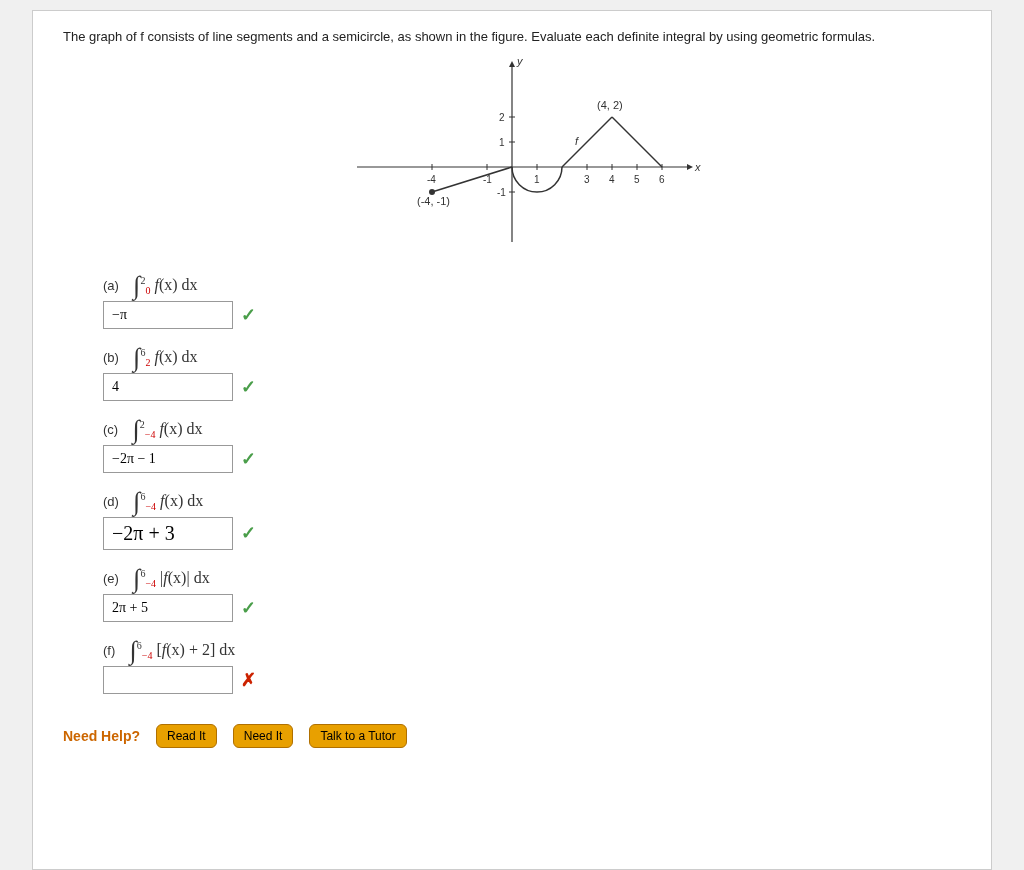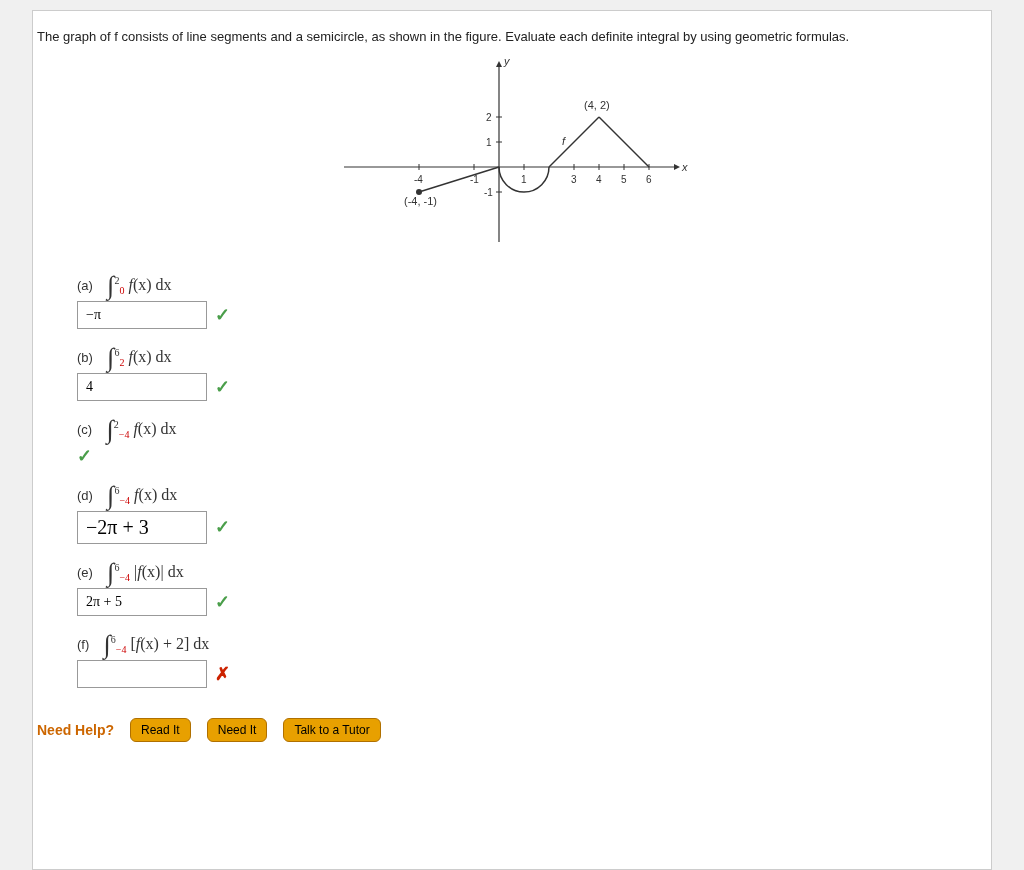--- a/index.html
+++ b/index.html
@@ -9,21 +9,21 @@
       display: flex;
       justify-content: center;
       align-items: flex-start;
       padding: 10px;
     }
     .page-container {
       background: #fff;
       border: 1px solid #ccc;
       width: 960px;
       min-height: 860px;
-      padding: 16px 20px 20px 4px;
+      padding: 16px 20px 20px 30px;
     }
     .problem-text {
       font-size: 13px;
       color: #222;
       margin-bottom: 10px;
       line-height: 1.5;
     }
     .graph-container {
       display: flex;
       justify-content: center;
@@ -193,20 +193,23 @@
 
     <div class="part-row">
       <div class="part-label">
         <span>(c)</span>
         &nbsp;&nbsp;
         <span style="font-family:'Times New Roman',serif; font-size:16px;">
           <span style="font-size:26px; line-height:0.8; vertical-align:middle;">∫</span><span style="font-size:10px; vertical-align:super;">2</span><span style="font-size:10px; vertical-align:sub; color:#cc0000;">−4</span>&nbsp;<span style="font-style:italic;">f</span>(x) dx
         </span>
       </div>
       <div class="answer-row">
+        <div class="answer-box">
+          <span style="font-family:'Times New Roman',serif; font-size:14px;">−2π − 1</span>
+        </div>
         <span class="check-icon">✓</span>
       </div>
     </div>
 
     <div class="part-row">
       <div class="part-label">
         <span>(d)</span>
         &nbsp;&nbsp;
         <span style="font-family:'Times New Roman',serif; font-size:16px;text-align:center;">
           <span style="font-size:26px; line-height:0.8; vertical-align:middle;">∫</span><span style="font-size:10px; vertical-align:super;">6</span><span style="font-size:10px; vertical-align:sub; color:#cc0000;">−4</span>&nbsp;<span style="font-style:italic;">f</span>(x) dx

